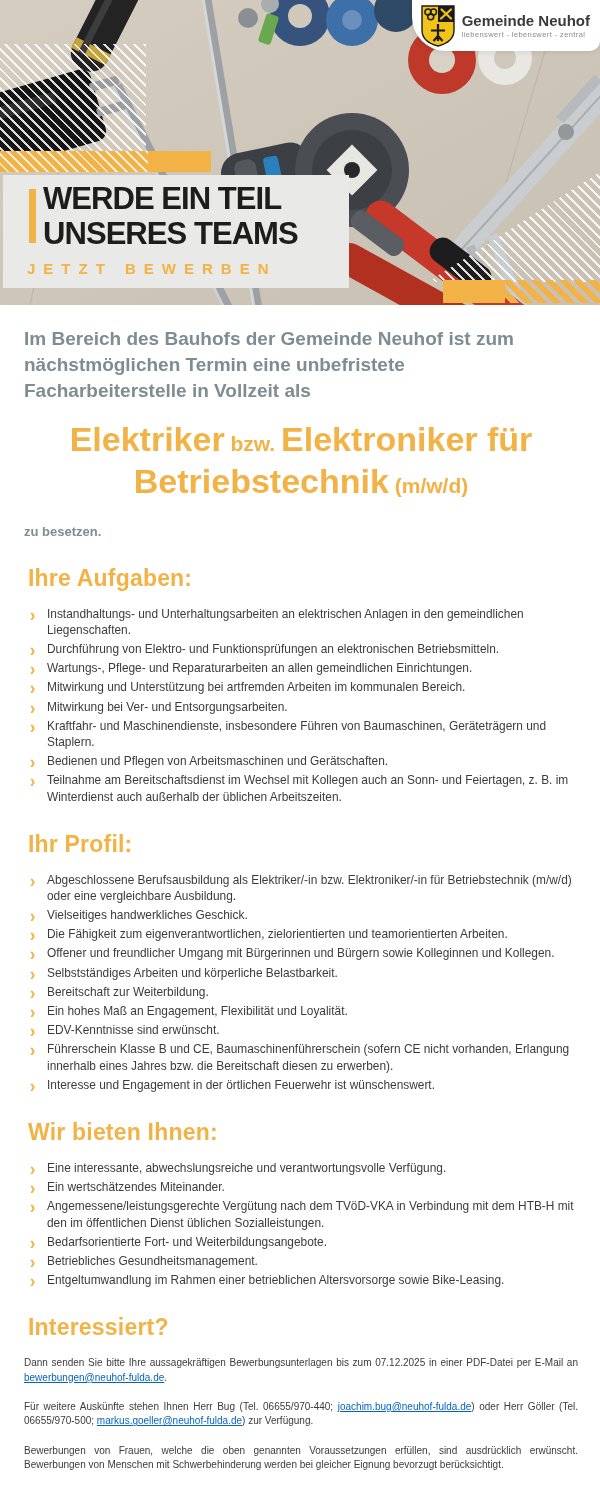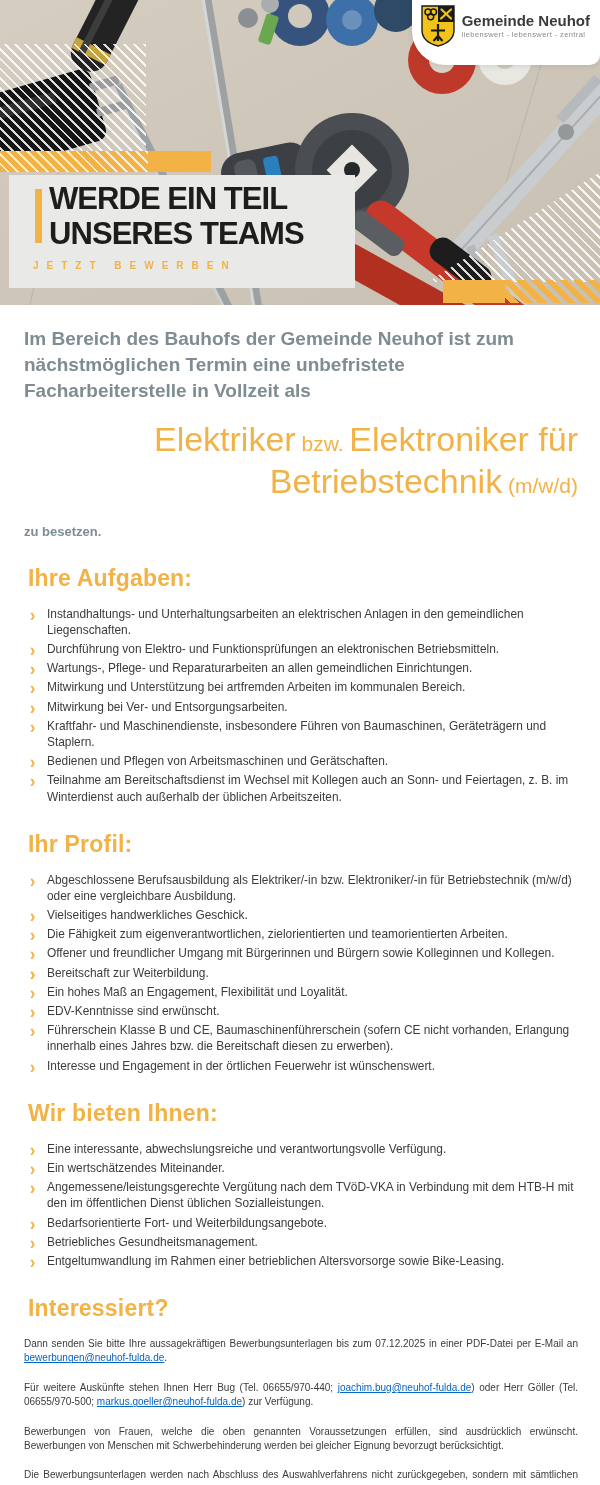--- a/index.html
+++ b/index.html
@@ -19,36 +19,36 @@
   .hatch{position:absolute;background:repeating-linear-gradient(45deg,transparent 0 5px,rgba(255,255,255,.85) 5px 7px)}
   .hatch-left{left:0;top:44px;width:146px;height:122px}
   .hatch-right{left:428px;top:172px;width:172px;height:110px;clip-path:polygon(100% 0,100% 100%,0 100%)}
   .band-top{position:absolute;left:0;top:151px;width:211px;height:21px;background:var(--accent)}
   .band-top::before{content:"";position:absolute;left:0;top:0;width:148px;height:100%;
     background:repeating-linear-gradient(45deg,transparent 0 5px,rgba(255,255,255,.75) 5px 7px)}
   .band-br-solid{position:absolute;left:443px;top:280px;width:62px;height:23px;background:var(--accent)}
   .band-br-hatch{position:absolute;left:505px;top:280px;width:95px;height:23px;
     background:repeating-linear-gradient(45deg,transparent 0 4px,var(--accent) 4px 10px)}
 
-  .banner-box{position:absolute;left:9px;top:175px;width:346px;height:113px;background:#E9E9E7}
+  .banner-box{position:absolute;left:3px;top:175px;width:346px;height:113px;background:#E9E9E7}
   .banner-bar{position:absolute;left:26px;top:14px;width:7px;height:54px;background:var(--accent)}
   .banner-title{position:absolute;left:40px;top:6px;font-size:32px;line-height:1.08;font-weight:800;
     color:#1D1D1B;letter-spacing:-1px;white-space:nowrap;transform:scaleX(.97);transform-origin:left top}
-  .banner-sub{position:absolute;left:24px;top:85px;font-size:10px;font-weight:700;color:var(--accent);
+  .banner-sub{position:absolute;left:24px;top:85px;font-size:15px;font-weight:700;color:var(--accent);
     letter-spacing:8px;white-space:nowrap}
 
   .logo{position:absolute;right:0;top:0;background:#fff;border-radius:0 0 10px 34px;
-    padding:5px 10px 18px 9px;display:flex;align-items:center;gap:7px;box-shadow:0 0 6px rgba(0,0,0,.12)}
+    padding:5px 10px 4px 9px;display:flex;align-items:center;gap:7px;box-shadow:0 0 6px rgba(0,0,0,.12)}
   .logo-name{font-size:15px;font-weight:800;color:#3A3A3A;line-height:1.1;white-space:nowrap}
   .logo-tagline{font-size:7.5px;color:#8C8C8C;letter-spacing:.4px;margin-top:1px;white-space:nowrap}
 
   
   .content{padding:0 22px 0 24px}
   .intro{margin:21px 0 0;max-width:532px;font-size:19px;font-weight:700;color:var(--muted);line-height:1.38}
-  .job-title{margin:13px 0 0;text-align:right;color:var(--accent);font-weight:400;line-height:1.25}
+  .job-title{margin:13px 0 0;text-align:center;color:var(--accent);font-weight:700;line-height:1.25}
   .jt-big{font-size:34px}
   .jt-small{font-size:21px}
   .zu{margin:21px 0 12px;font-size:13px;font-weight:700;color:var(--muted)}
 
   h2.sec{margin:26px 4px 0;font-size:23px;font-weight:800;color:var(--accent);letter-spacing:.2px}
   ul.bullets{list-style:none;margin:14px 0 0;padding:0 0 0 8px}
   ul.bullets li{position:relative;padding-left:15px;margin:0 0 3px;font-size:11.9px;line-height:1.36;color:var(--body)}
   .chev{position:absolute;left:-2px;top:-2px;color:var(--accent);font-weight:700;font-size:16px;
     display:inline-block;transform:scale(1.05,1.15)}
 
@@ -185,21 +185,21 @@
           <li><span class="chev">›</span><span>Kraftfahr- und Maschinendienste, insbesondere Führen von Baumaschinen, Geräteträgern und Staplern.</span></li>
           <li><span class="chev">›</span><span>Bedienen und Pflegen von Arbeitsmaschinen und Gerätschaften.</span></li>
           <li><span class="chev">›</span><span>Teilnahme am Bereitschaftsdienst im Wechsel mit Kollegen auch an Sonn- und Feiertagen, z. B. im Winterdienst auch außerhalb der üblichen Arbeitszeiten.</span></li>
         </ul>
         <h2 class="sec">Ihr Profil:</h2>
         <ul class="bullets">
           <li><span class="chev">›</span><span>Abgeschlossene Berufsausbildung als Elektriker/-in bzw. Elektroniker/-in für Betriebstechnik (m/w/d) oder eine vergleichbare Ausbildung.</span></li>
           <li><span class="chev">›</span><span>Vielseitiges handwerkliches Geschick.</span></li>
           <li><span class="chev">›</span><span>Die Fähigkeit zum eigenverantwortlichen, zielorientierten und teamorientierten Arbeiten.</span></li>
           <li><span class="chev">›</span><span>Offener und freundlicher Umgang mit Bürgerinnen und Bürgern sowie Kolleginnen und Kollegen.</span></li>
-          <li><span class="chev">›</span></li>
+          <li><span class="chev">›</span><span>Selbstständiges Arbeiten und körperliche Belastbarkeit.</span></li>
           <li><span class="chev">›</span><span>Bereitschaft zur Weiterbildung.</span></li>
           <li><span class="chev">›</span><span>Ein hohes Maß an Engagement, Flexibilität und Loyalität.</span></li>
           <li><span class="chev">›</span><span>EDV-Kenntnisse sind erwünscht.</span></li>
           <li><span class="chev">›</span><span>Führerschein Klasse B und CE, Baumaschinenführerschein (sofern CE nicht vorhanden, Erlangung innerhalb eines Jahres bzw. die Bereitschaft diesen zu erwerben).</span></li>
           <li><span class="chev">›</span><span>Interesse und Engagement in der örtlichen Feuerwehr ist wünschenswert.</span></li>
         </ul>
         <h2 class="sec">Wir bieten Ihnen:</h2>
         <ul class="bullets">
           <li><span class="chev">›</span><span>Eine interessante, abwechslungsreiche und verantwortungsvolle Verfügung.</span></li>
           <li><span class="chev">›</span><span>Ein wertschätzendes Miteinander.</span></li>

